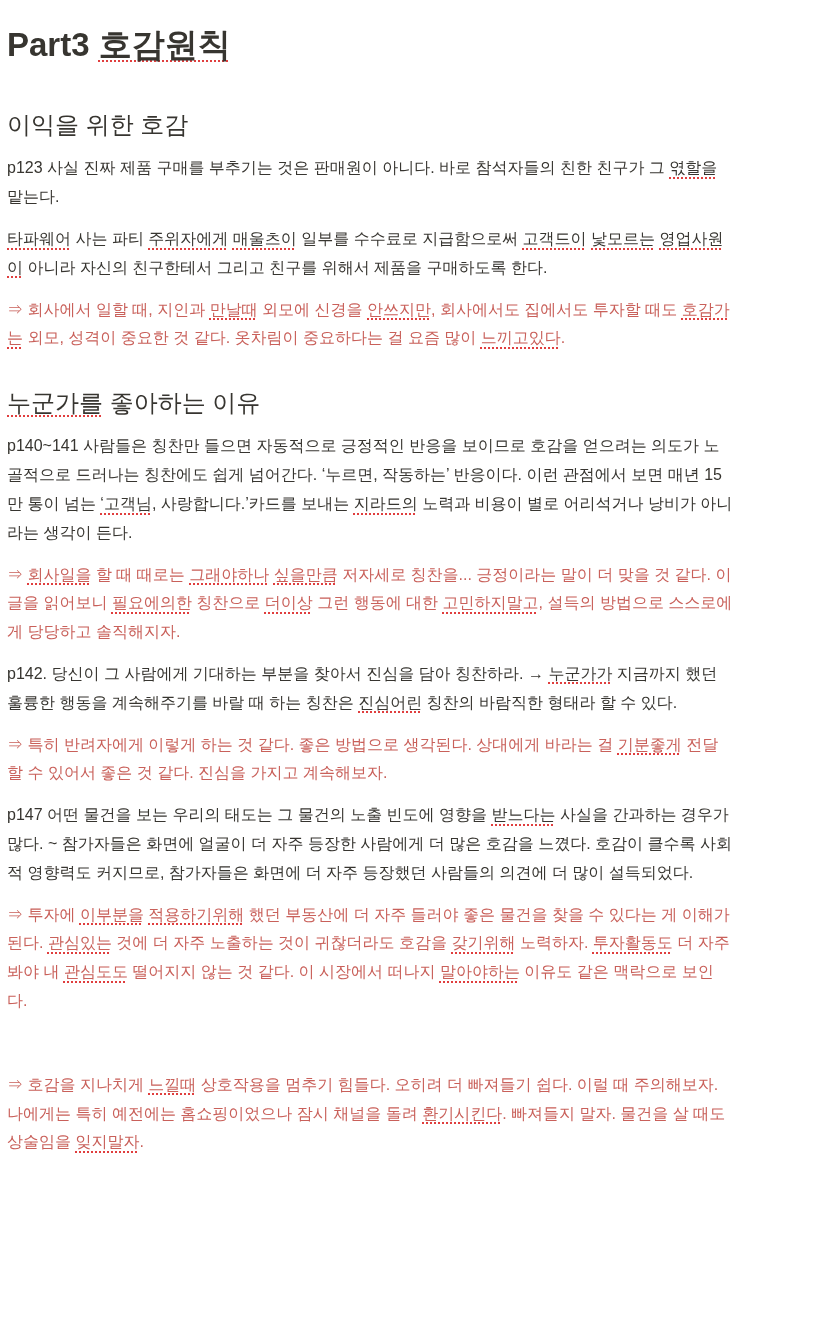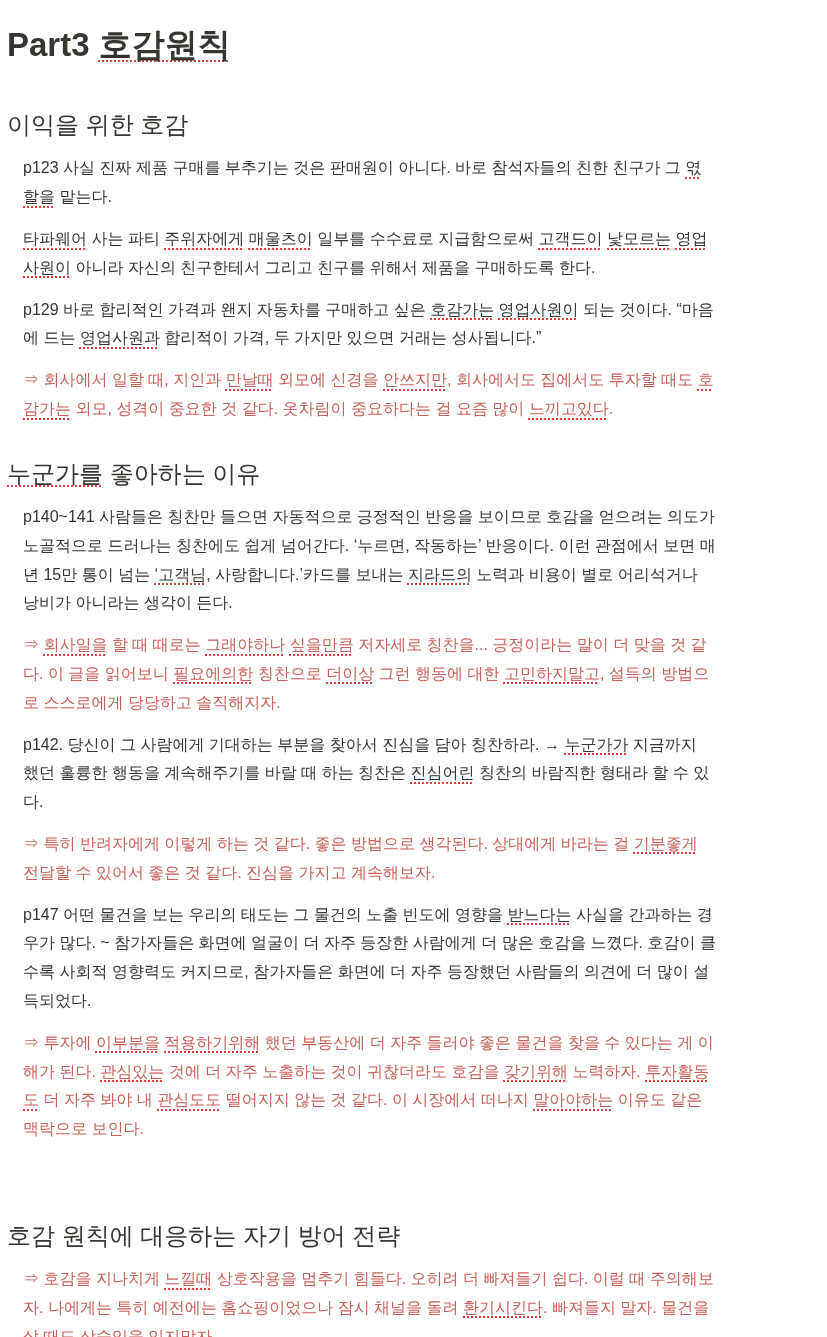--- a/index.html
+++ b/index.html
@@ -34,21 +34,21 @@
     font-size: 24px;
     line-height: 1.3;
     font-weight: 400;
     margin: 34px 0 14px 0;
     color: var(--text);
     word-break: break-all;
   }
   p.block {
     font-size: 16px;
     line-height: 1.8;
-    margin: 13px 16px;
+    margin: 13px 0;
     overflow-wrap: break-word;
     word-break: break-all;
     white-space: pre-wrap;
   }
   p.block.comment { color: var(--comment); }
   p.block.blank { min-height: 29px; margin: 13px 0; }
   .sp {
     text-decoration-line: underline;
     text-decoration-style: dotted;
     text-decoration-color: var(--spellcheck-underline);
@@ -59,26 +59,24 @@
 </style>
 </head>
 <body>
 
 <main class="doc">
   <div id="doc-body">
       <h1 class="block title"><span>Part3 </span><span class="sp">호감원칙</span></h1>
       <h2 class="block heading"><span>이익을 위한 호감</span></h2>
       <p class="block paragraph"><span>p123 사실 진짜 제품 구매를 부추기는 것은 판매원이 아니다. 바로 참석자들의 친한 친구가 그 </span><span class="sp">엯할을</span><span> 맡는다.</span></p>
       <p class="block paragraph"><span class="sp">타파웨어</span><span> 사는 파티 </span><span class="sp">주위자에게</span><span> </span><span class="sp">매울츠이</span><span> 일부를 수수료로 지급함으로써 </span><span class="sp">고객드이</span><span> </span><span class="sp">낯모르는</span><span> </span><span class="sp">영업사원이</span><span> 아니라 자신의 친구한테서 그리고 친구를 위해서 제품을 구매하도록 한다.</span></p>
-      <p class="block paragraph"><span>p129 바로 합리적인 가격과 왠지 자동차를 구매하고 싶은 </span><span class="sp">호감가는</span><span> </span><span class="sp">영업사원이</span><span> 되는 것이다. “마음에 드는 </span><span class="sp">영업사원과</span><span> 합리적이 가격, 두 가지만 있으면 거래는 성사됩니다.”</span></p>
       <p class="block comment"><span>⇒ 회사에서 일할 때, 지인과 </span><span class="sp">만날때</span><span> 외모에 신경을 </span><span class="sp">안쓰지만</span><span>, 회사에서도 집에서도 투자할 때도 </span><span class="sp">호감가는</span><span> 외모, 성격이 중요한 것 같다. 옷차림이 중요하다는 걸 요즘 많이 </span><span class="sp">느끼고있다</span><span>.</span></p>
       <h2 class="block heading"><span class="sp">누군가를</span><span> 좋아하는 이유</span></h2>
       <p class="block paragraph"><span>p140~141 사람들은 칭찬만 들으면 자동적으로 긍정적인 반응을 보이므로 호감을 얻으려는 의도가 노골적으로 드러나는 칭찬에도 쉽게 넘어간다. ‘누르면, 작동하는’ 반응이다. 이런 관점에서 보면 매년 15만 통이 넘는 </span><span class="sp">‘고객님</span><span>, 사랑합니다.’카드를 보내는 </span><span class="sp">지라드의</span><span> 노력과 비용이 별로 어리석거나 낭비가 아니라는 생각이 든다.</span></p>
       <p class="block comment"><span>⇒ </span><span class="sp">회사일을</span><span> 할 때 때로는 </span><span class="sp">그래야하나</span><span> </span><span class="sp">싶을만큼</span><span> 저자세로 칭찬을... 긍정이라는 말이 더 맞을 것 같다. 이 글을 읽어보니 </span><span class="sp">필요에의한</span><span> 칭찬으로 </span><span class="sp">더이상</span><span> 그런 행동에 대한 </span><span class="sp">고민하지말고</span><span>, 설득의 방법으로 스스로에게 당당하고 솔직해지자.</span></p>
       <p class="block paragraph"><span>p142. 당신이 그 사람에게 기대하는 부분을 찾아서 진심을 담아 칭찬하라. → </span><span class="sp">누군가가</span><span> 지금까지 했던 훌륭한 행동을 계속해주기를 바랄 때 하는 칭찬은 </span><span class="sp">진심어린</span><span> 칭찬의 바람직한 형태라 할 수 있다.</span></p>
       <p class="block comment"><span>⇒ 특히 반려자에게 이렇게 하는 것 같다. 좋은 방법으로 생각된다. 상대에게 바라는 걸 </span><span class="sp">기분좋게</span><span> 전달할 수 있어서 좋은 것 같다. 진심을 가지고 계속해보자.</span></p>
       <p class="block paragraph"><span>p147 어떤 물건을 보는 우리의 태도는 그 물건의 노출 빈도에 영향을 </span><span class="sp">받느다는</span><span> 사실을 간과하는 경우가 많다. ~ 참가자들은 화면에 얼굴이 더 자주 등장한 사람에게 더 많은 호감을 느꼈다. 호감이 클수록 사회적 영향력도 커지므로, 참가자들은 화면에 더 자주 등장했던 사람들의 의견에 더 많이 설득되었다.</span></p>
       <p class="block comment"><span>⇒ 투자에 </span><span class="sp">이부분을</span><span> </span><span class="sp">적용하기위해</span><span> 했던 부동산에 더 자주 들러야 좋은 물건을 찾을 수 있다는 게 이해가 된다. </span><span class="sp">관심있는</span><span> 것에 더 자주 노출하는 것이 귀찮더라도 호감을 </span><span class="sp">갖기위해</span><span> 노력하자. </span><span class="sp">투자활동도</span><span> 더 자주 봐야 내 </span><span class="sp">관심도도</span><span> 떨어지지 않는 것 같다. 이 시장에서 떠나지 </span><span class="sp">말아야하는</span><span> 이유도 같은 맥락으로 보인다.</span></p>
       <p class="block blank"></p>
-      <h2 class="block heading"><span>호감 원칙에 대응하는 자기 방어 전략</span></h2>
       <p class="block comment"><span>⇒ 호감을 지나치게 </span><span class="sp">느낄때</span><span> 상호작용을 멈추기 힘들다. 오히려 더 빠져들기 쉽다. 이럴 때 주의해보자. 나에게는 특히 예전에는 홈쇼핑이었으나 잠시 채널을 돌려 </span><span class="sp">환기시킨다</span><span>. 빠져들지 말자. 물건을 살 때도 상술임을 </span><span class="sp">잊지말자</span><span>.</span></p>
     </div>
 </main>
 
 </body></html>

